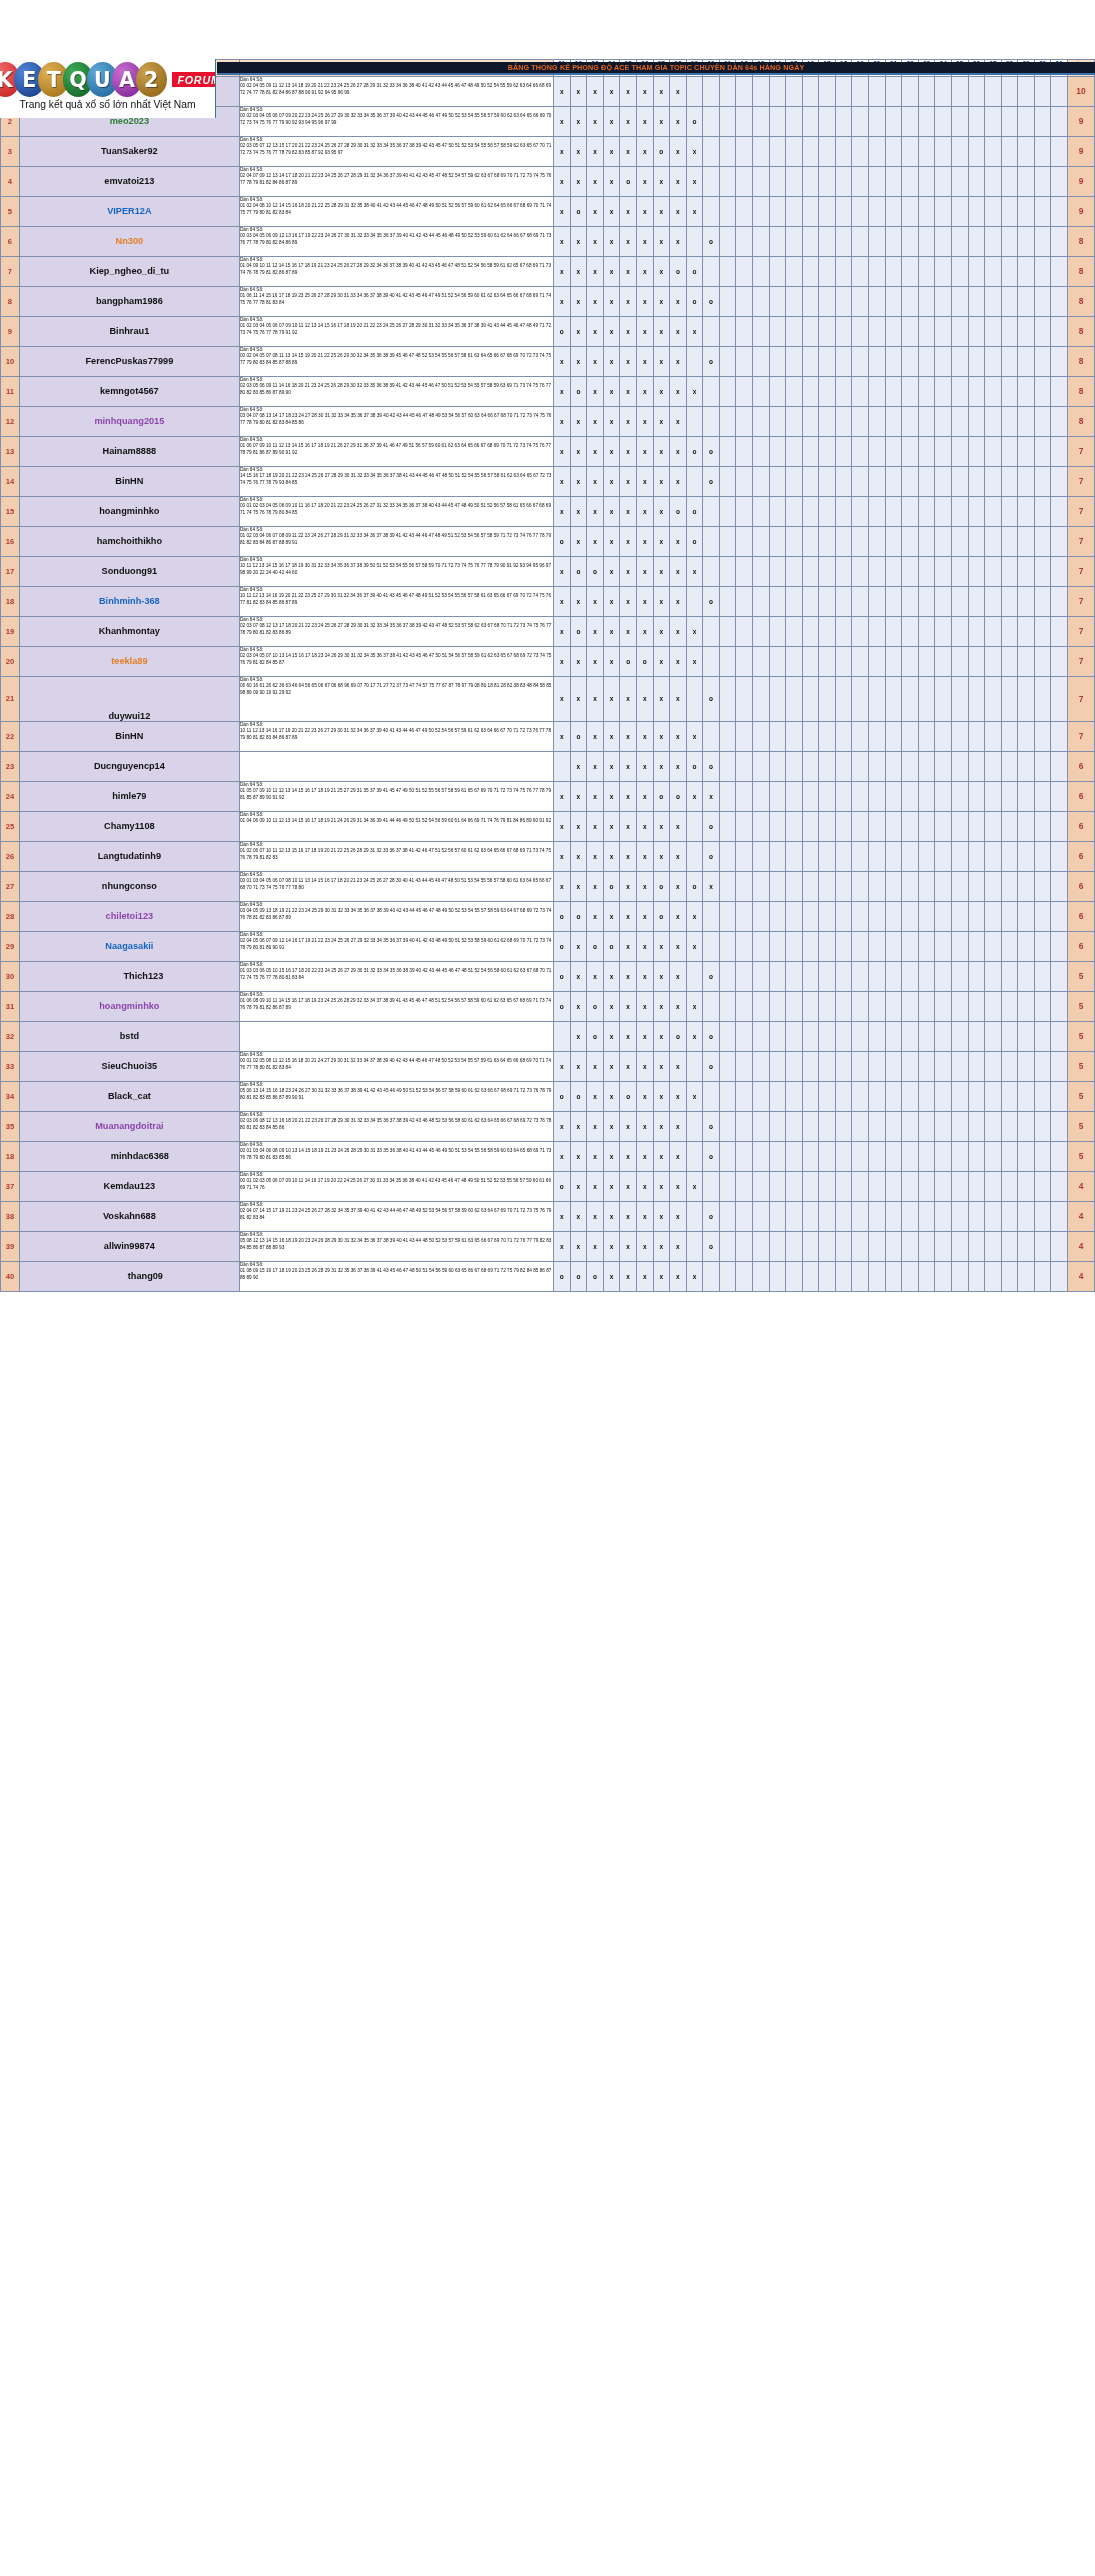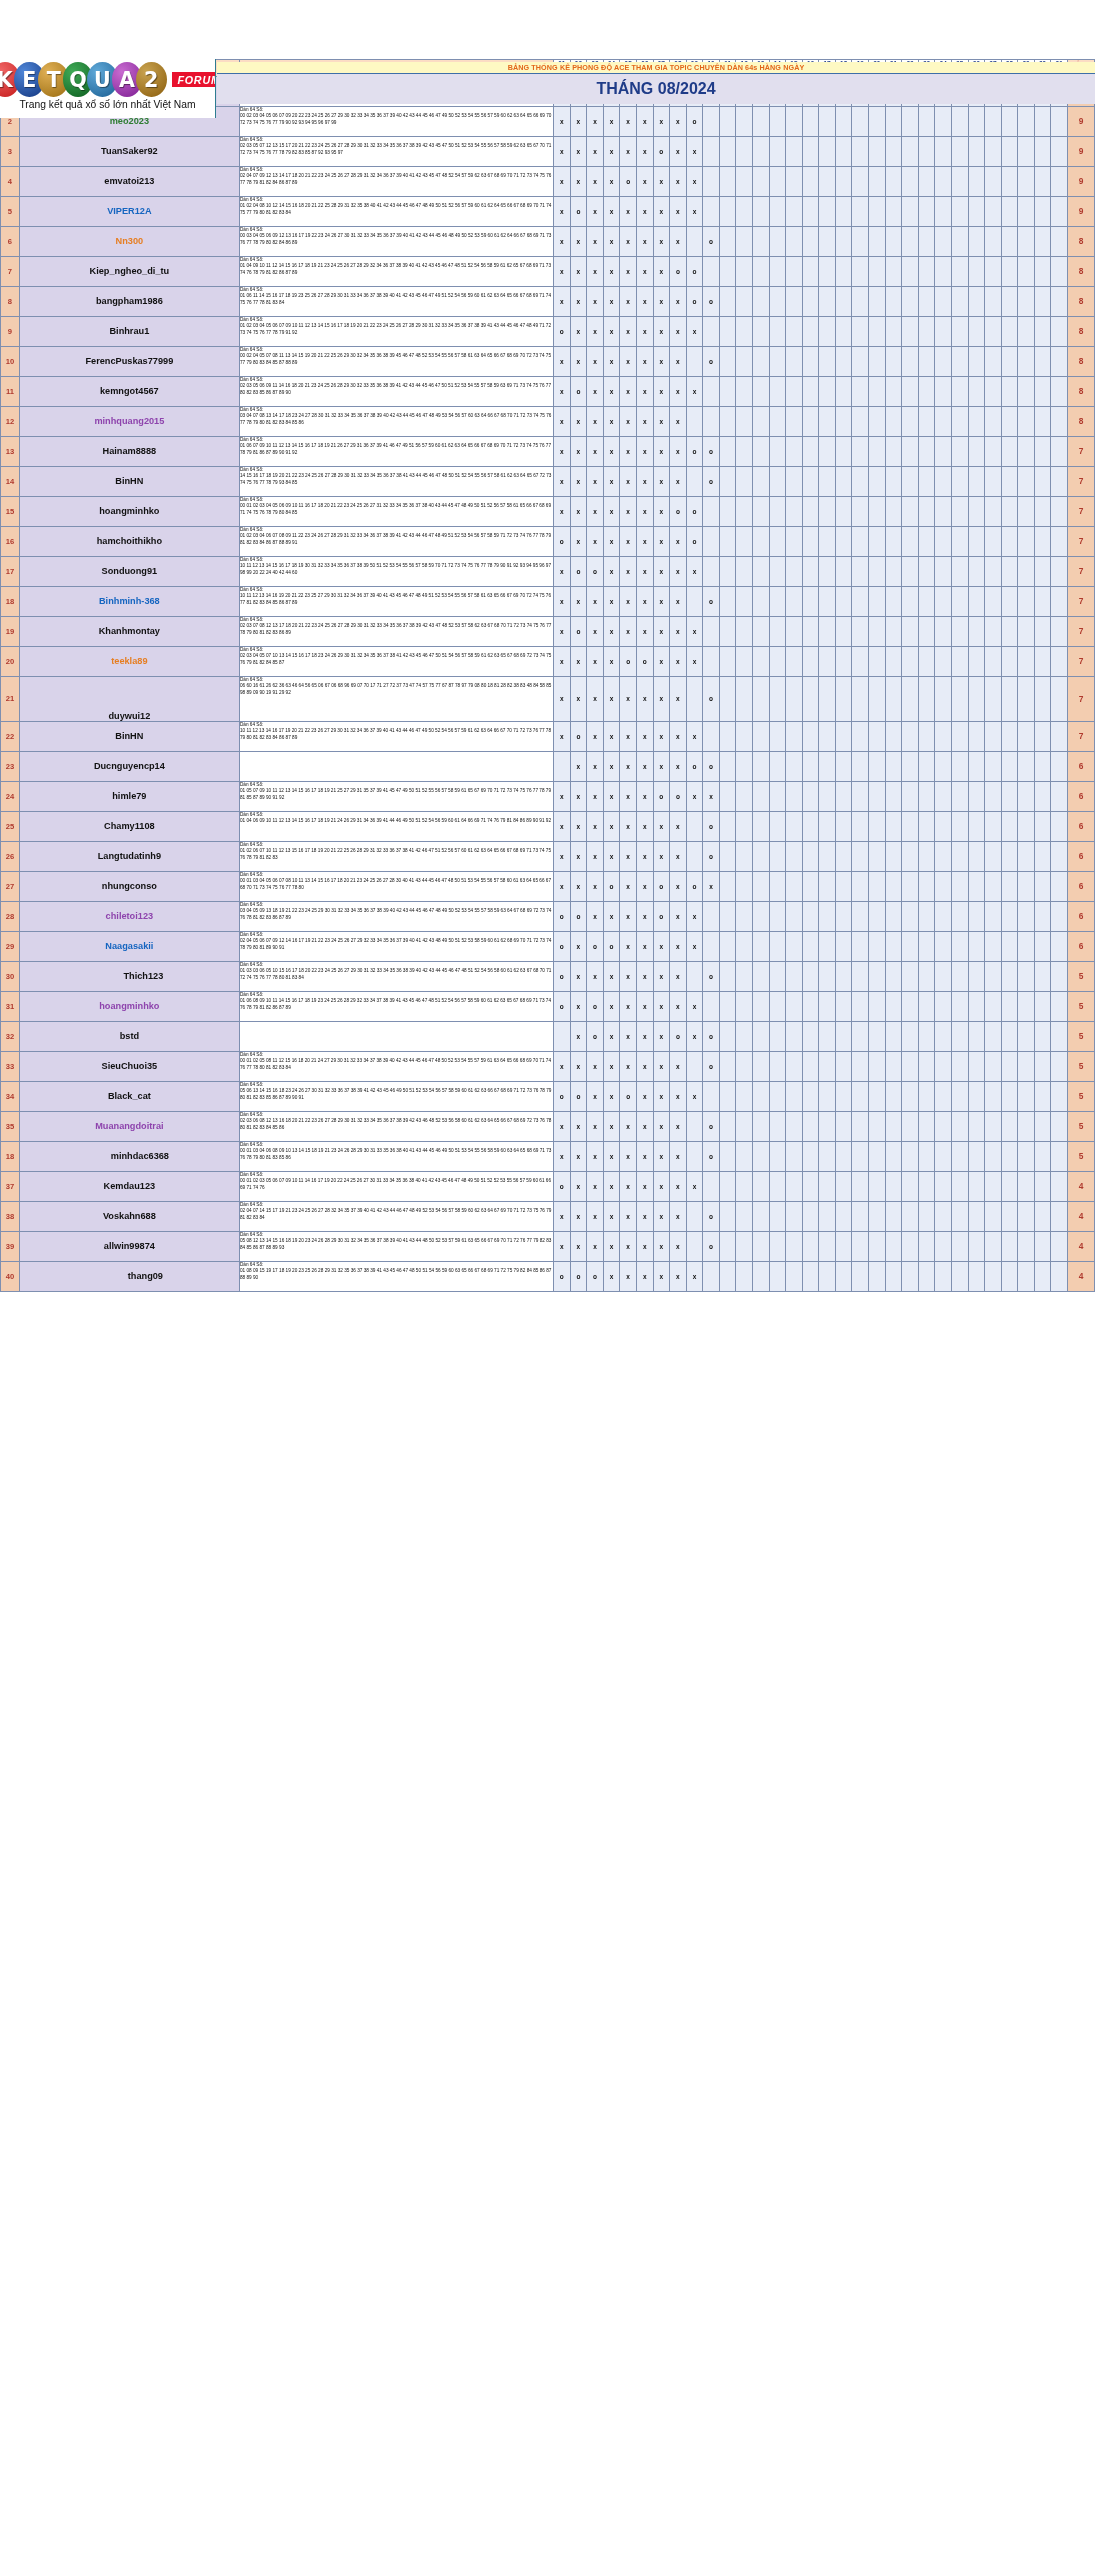--- a/index.html
+++ b/index.html
@@ -40,21 +40,21 @@
     font-size:10.7px; padding:1.5px 5.3px; margin-left:10.7px; letter-spacing:0.8px;
     border:0.8px solid #fff;
   }
   .logo-sub {
     font-size:10.3px; color:#111; white-space:nowrap;
     font-family:"Liberation Sans", sans-serif; margin-top:-1.5px;
   }
 
   .banner {
     position:absolute; left:217px; top:3px; width:878px; height:13px;
-    background:#fef9c3; border-bottom:2.3px solid #3d6fa8;
+    background:#0f172a; border-bottom:2.3px solid #3d6fa8;
     display:flex; align-items:center; justify-content:center;
   }
   .banner span {
     color:#e2661a; font-weight:bold; font-size:7.2px; letter-spacing:0.1px;
     font-family:"Liberation Sans", sans-serif;
   }
   .monthbar {
     position:absolute; left:217px; top:15.3px; width:878px; height:30px;
     background:#e1dfee;
     display:flex; align-items:center; justify-content:center;
@@ -137,23 +137,20 @@
       <span class="ball b7">2</span>
       <span class="forum-tag">FORUM</span>
     </div>
     <div class="logo-sub">Trang kết quả xổ số lớn nhất Việt Nam</div>
   </div>
 
   <div class="banner">
     <span>BẢNG THỐNG KÊ PHONG ĐỘ ACE THAM GIA TOPIC CHUYÊN DÀN 64s HÀNG NGÀY</span>
   </div>
 
-  <div class="monthbar">
-    <span>THÁNG 08/2024</span>
-  </div>
 
   <table class="grid">
     <thead>
       <tr>
         <th class="hdr h-tt" rowspan="2">TT</th>
         <th class="hdr big h-member" rowspan="2">THÀNH VIÊN</th>
         <th class="hdr big h-dan" rowspan="2">DÀN ĐB NGÀY 10/08/2024 - KQ: 08</th>
         <th class="hdr-day h-day">01</th>
         <th class="hdr-day h-day">02</th>
         <th class="hdr-day h-day">03</th>

